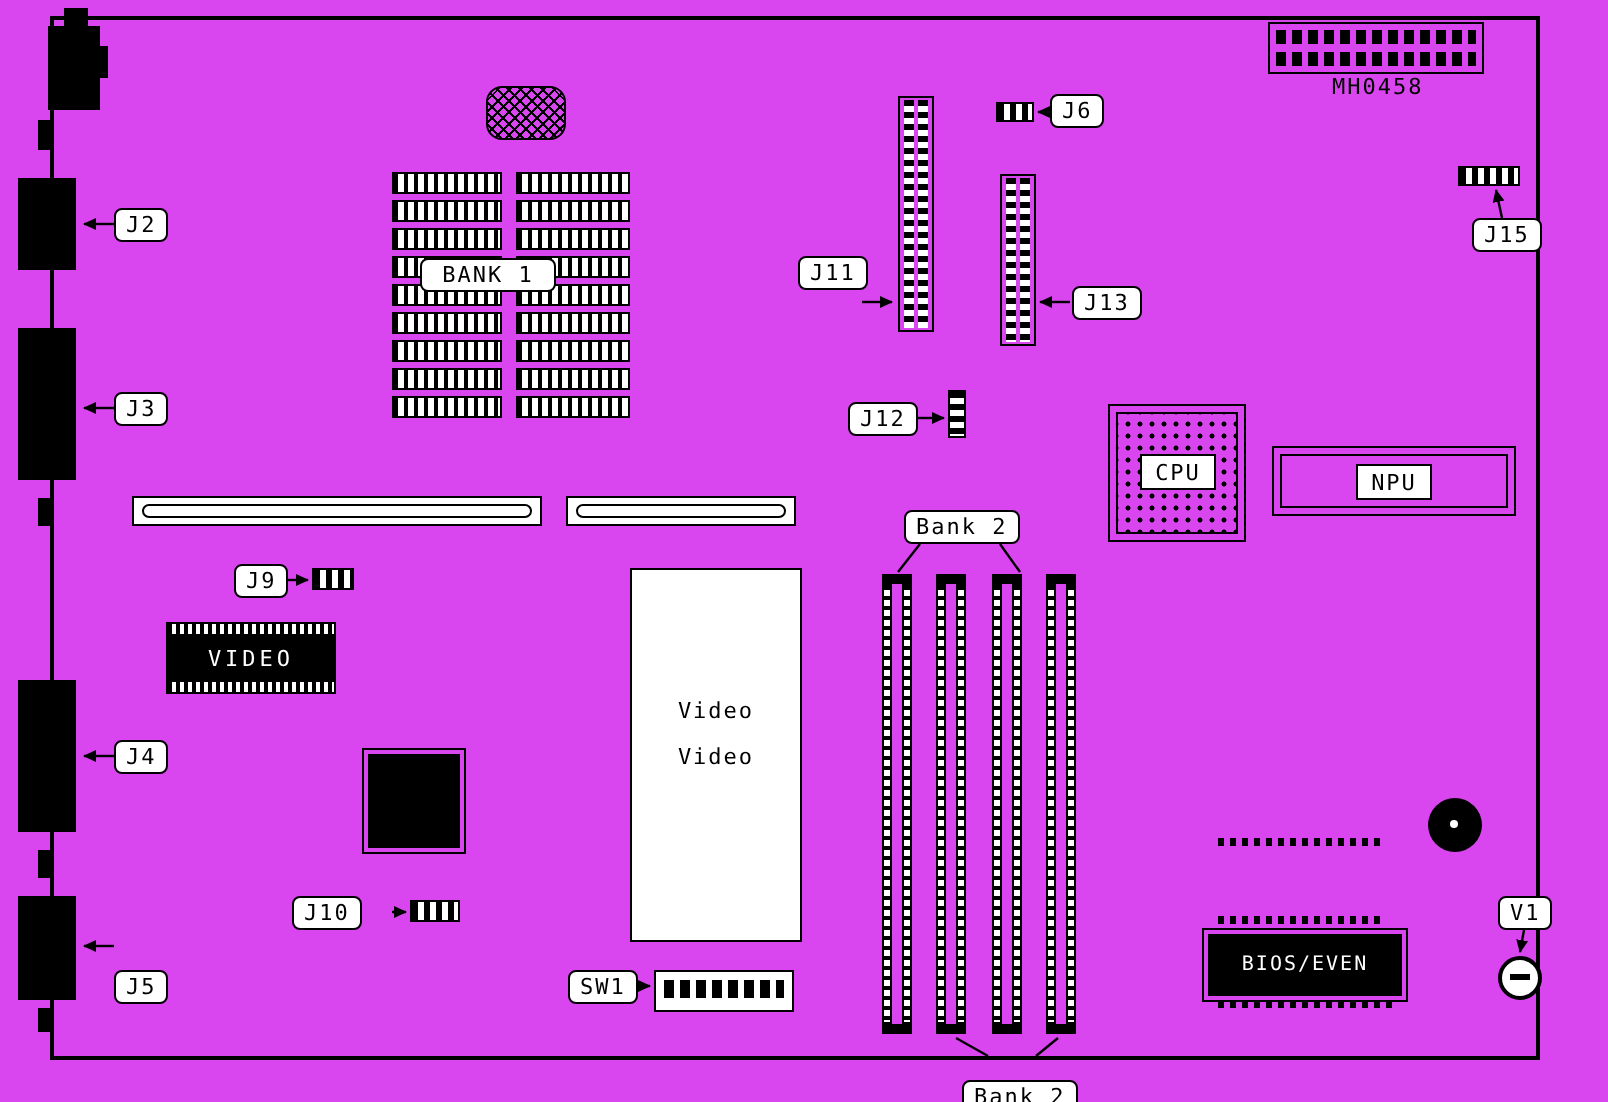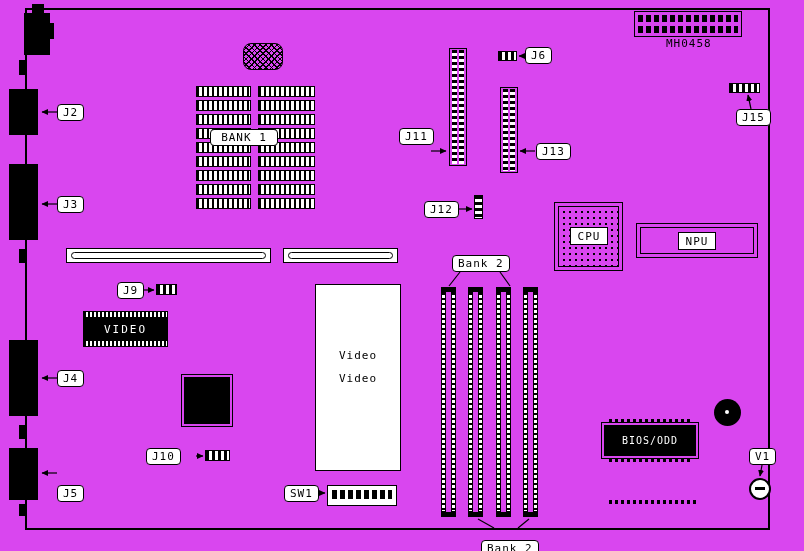--- a/index.html
+++ b/index.html
@@ -152,22 +152,22 @@
     <div class="stripe"></div>
   </div>
   <div class="abs vmem" style="left:315px;top:284px;width:86px;height:187px">
     <div>Video</div>
     <div>Video</div>
   </div>
 
   <div class="abs qfp" style="left:184px;top:377px;width:46px;height:47px"></div>
 
   <div class="abs pins" style="left:609px;top:419px;width:82px;height:4px"></div>
-  <div class="abs bios" style="left:604px;top:425px;width:92px;height:31px">BIOS/ODD</div>
   <div class="abs pins" style="left:609px;top:458px;width:82px;height:4px"></div>
+  <div class="abs bios" style="left:604px;top:467px;width:97px;height:31px">BIOS/EVEN</div>
   <div class="abs pins" style="left:609px;top:500px;width:87px;height:4px"></div>
 
   <div class="abs piezo" style="left:714px;top:399px;width:27px;height:27px">
     <div class="dot"></div>
   </div>
   <div class="abs pot" style="left:749px;top:478px;width:22px;height:22px">
     <div class="slotbar"></div>
   </div>
 
   <div class="abs dip" style="left:327px;top:485px;width:70px;height:21px">

